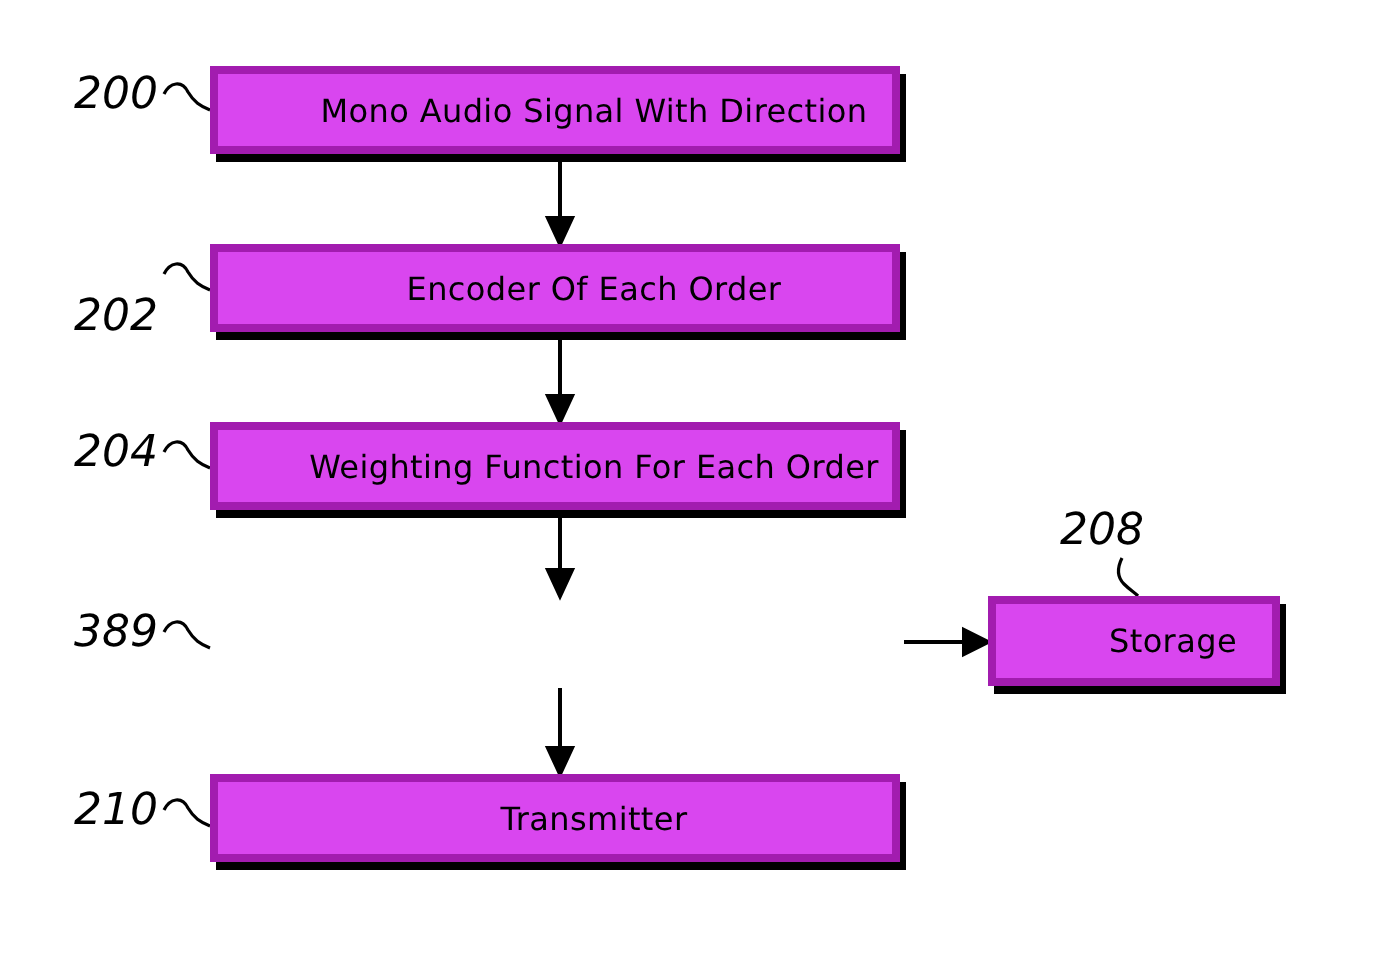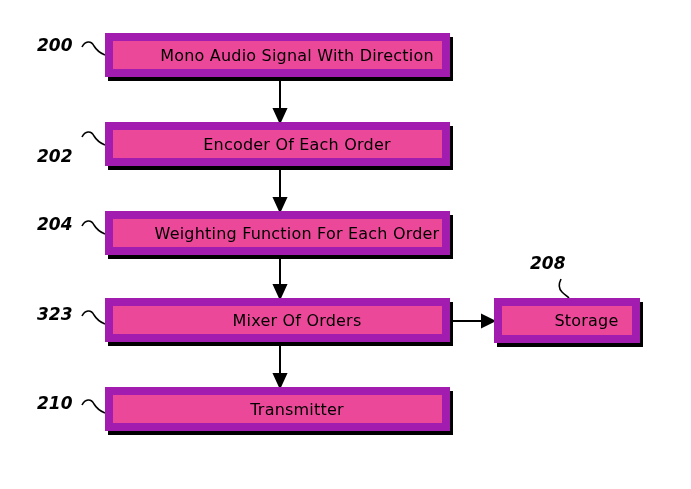--- a/index.html
+++ b/index.html
@@ -18,22 +18,22 @@
   .wires {
     position: absolute;
     left: 0;
     top: 0;
     width: 691px;
     height: 489px;
   }
   .box {
     position: absolute;
     box-sizing: border-box;
-    background: #ec4899;
-    border: 8px solid #a21caf;
+    background: #d946ef;
+    border: 4px solid #a21caf;
     box-shadow: 3px 4px 0 0 #000000;
     display: flex;
     align-items: center;
     justify-content: center;
     text-align: center;
     font-size: 16px;
     letter-spacing: 0.2px;
     color: #000000;
     z-index: 2;
     padding-left: 39px;
@@ -43,23 +43,23 @@
     width: 345px;
     height: 44px;
   }
   .box.side {
     left: 494px;
     width: 146px;
     height: 45px;
   }
   .ref {
     position: absolute;
-    font-size: 17px;
+    font-size: 22px;
     font-style: italic;
-    font-weight: 700;
+    font-weight: 400;
     color: #000000;
     z-index: 2;
   }
   .y200 { top: 33px; }
   .y202 { top: 122px; }
   .y204 { top: 211px; }
   .y206 { top: 298px; }
   .y210 { top: 387px; }
 </style>
 </head>
@@ -92,39 +92,36 @@
       <path d="M82,226 c3,-6 9,-7 12,-1 c3,5 6,7 11,9"></path>
       <path d="M82,316 c3,-6 9,-7 12,-1 c3,5 6,7 11,9"></path>
       <path d="M82,405 c3,-6 9,-7 12,-1 c3,5 6,7 11,9"></path>
       <path d="M561,279 c-3,6 -2,10 1,13 c3,3 5,4 7,6"></path>
     </g>
   </svg>
 
   <div class="ref" style="left:37px; top:35px;">200</div>
   <div class="ref" style="left:37px; top:125px;margin-top:21px;">202</div>
   <div class="ref" style="left:37px; top:214px;">204</div>
-  <div class="ref" style="left:37px; top:304px;">323</div>
+  <div class="ref" style="left:37px; top:304px;">389</div>
   <div class="ref" style="left:530px; top:253px;">208</div>
   <div class="ref" style="left:37px; top:393px;">210</div>
 
   <div class="box main y200">
     <span>Mono Audio Signal With Direction</span>
   </div>
 
   <div class="box main y204">
     <span>Weighting Function For Each Order</span>
   </div>
 
   <div class="box main y202">
     <span>Encoder Of Each Order</span>
   </div>
 
-  <div class="box main y206">
-    <span>Mixer Of Orders</span>
-  </div>
 
   <div class="box side y206">
     <span>Storage</span>
   </div>
 
   <div class="box main y210">
     <span>Transmitter</span>
   </div>
 
 </div>

